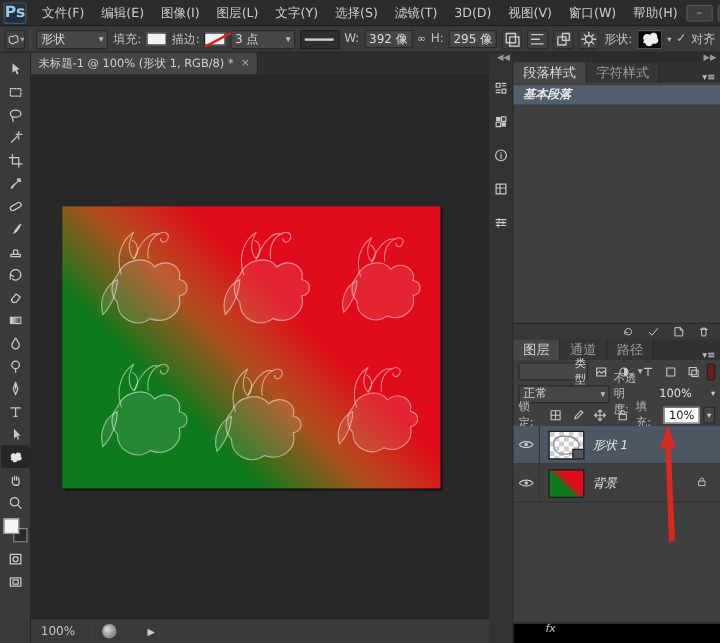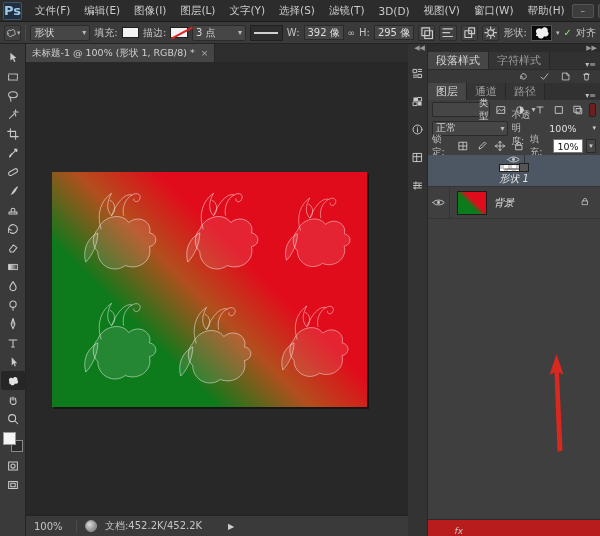--- a/index.html
+++ b/index.html
@@ -79,32 +79,32 @@
   .sm-ic{width:17px;height:15px;display:flex;align-items:center;justify-content:center;}
   .sm-ic svg{width:12px;height:12px;}
   #filter-toggle{margin-left:auto;width:7px;height:14px;background:#6d1f1f;border:1px solid #222;border-radius:2px;}
   #blend-combo{width:92px;height:15px;justify-content:space-between;}
   .tiny-label{font-size:9.5px;color:#bfbfbf;}
   #opacity-val{display:flex;align-items:center;gap:16px;margin-left:auto;}
   #fill-field{width:32px;height:14px;background:#ffffff;border:1px solid #777;color:#111;font-size:9.5px;display:flex;align-items:center;justify-content:center;}
   #fill-arr{width:11px;height:14px;background:#464646;border:1px solid #2a2a2a;color:#ccc;font-size:7px;display:flex;align-items:center;justify-content:center;}
   #layerlist{flex:1;background:#3f3f3f;}
   .layer-row{height:32px;display:flex;align-items:center;border-bottom:1px solid #353535;}
-  .layer-row.sel{background:#4c5763;flex-direction:column;}
+  .layer-row.sel{background:#4c5763;}
   .eye-cell{width:22px;height:100%;border-right:1px solid #343434;display:flex;align-items:center;justify-content:center;}
   .eye-cell svg{width:13px;height:9px;}
   .thumb{width:30px;height:24px;margin:0 7px;border:1px solid #1d1d1d;position:relative;}
   .thumb.checker{background:repeating-conic-gradient(#ffffff 0% 25%, #cdcdcd 0% 50%) 0 0/8px 8px;}
   .thumb .badge{position:absolute;right:-1px;bottom:-1px;width:10px;height:9px;background:#555;border:1px solid #222;}
   .thumb .ghost{position:absolute;inset:3px;border:1px solid rgba(120,120,120,.8);border-radius:40% 60% 55% 45%;}
   .thumb.bgthumb{background:linear-gradient(45deg,#0d7a1c 0%,#0d7a1c 42%,#e10c1b 58%,#e10c1b 100%);}
   .layer-name{font-size:10px;font-style:italic;color:#e2e2e2;}
   .layer-lock{margin-left:auto;margin-right:10px;}
   .layer-lock svg{width:10px;height:11px;}
-  #layers-footer{height:17px;background:#b91c1c;border-top:1px solid #2b2b2b;display:flex;align-items:flex-end;justify-content:flex-end;gap:26px;padding:0 7px;}
+  #layers-footer{height:17px;background:#000000;border-top:1px solid #2b2b2b;display:flex;align-items:flex-start;justify-content:flex-end;gap:26px;padding:0 7px;}
   #layers-footer svg{width:12px;height:12px;}
   #fx-label{font-size:9px;font-style:italic;color:#c5c5c5;}
 
   
   #annot{position:absolute;left:0;top:0;width:600px;height:536px;pointer-events:none;}
 </style>
 </head>
 <body>
 
 <div id="app">
@@ -375,21 +375,20 @@
             <path class="noF" d="M70 12 C76 8 82 12 78 18 C76 21 71 20 72 16"></path>
             <path d="M30 52 C36 36 58 32 66 44 C78 34 94 44 90 56 C100 58 100 70 90 72 C94 88 78 100 62 94 C48 104 30 94 30 78 C22 70 24 58 30 52 Z"></path>
             <path d="M30 56 C18 62 12 76 16 90 C24 82 30 68 30 56 Z"></path>
           </svg>
       </div>
     </div>
     <div id="statusbar">
       <span id="status-zoom">100%</span>
       <div class="status-sep"></div>
       <div id="status-globe"></div>
-      <span>文档:452.2K/452.2K</span>
       <span id="status-play">▶</span>
     </div>
   </div>
 
   <div id="dock">
     <div id="dockstrip">
       <div class="hdr">◀◀</div>
       <div class="strip-icon">
           <svg viewBox="0 0 16 16">
             <path class="tsvg" d="M3 3h4v4H3ZM9 3h4M9 5.5h4M3 10h4M3 12.5h4M9 9h4v4H9Z"></path>
@@ -423,20 +422,23 @@
 
     <div id="panels">
       <div class="dock-top">
           <span>▶▶</span>
         </div>
 
       <div class="tabsrow">
         <div class="ptab active">段落样式</div>
         <div class="ptab">字符样式</div>
         <div class="panel-menu">▾≡</div>
+      </div>
+      <div id="para-body">
+        <div id="para-row">基本段落</div>
       </div>
       <div class="panel-footer">
         <svg viewBox="0 0 16 16">
             <path class="tsvg" d="M4 8 a4 4 0 1 1 1.5 3"></path>
             <path class="tsvg" d="M4 11V8l3 1"></path>
           </svg>
         <svg viewBox="0 0 16 16">
             <path class="tsvg" d="M3 9 L6.5 12 L13 4"></path>
           </svg>
         <svg viewBox="0 0 16 16">

